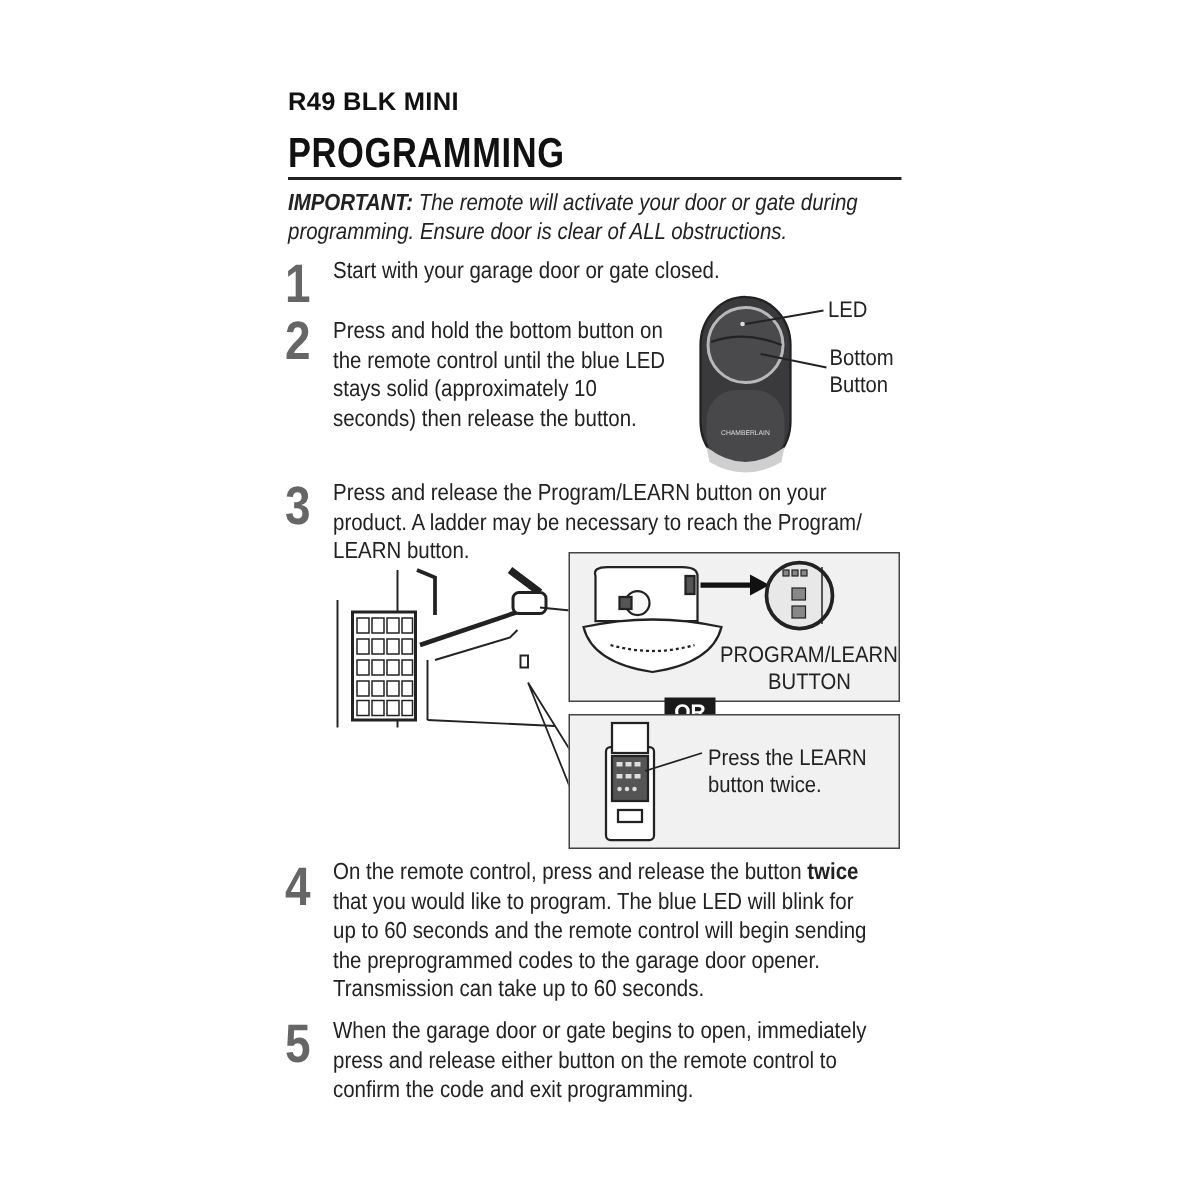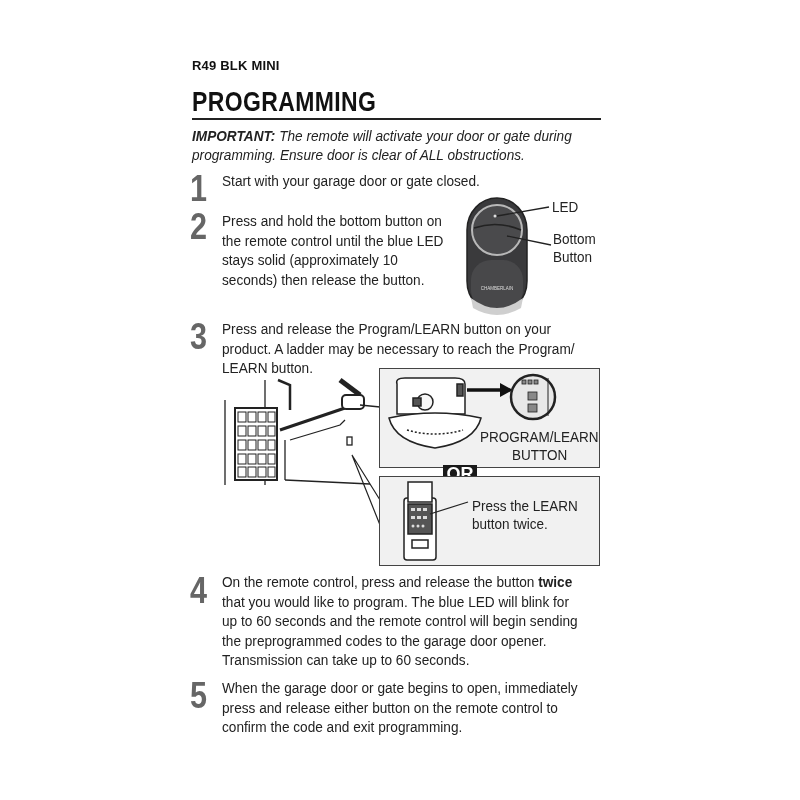--- a/index.html
+++ b/index.html
@@ -1,30 +1,30 @@
 <!DOCTYPE html>
 <html><head>
 <meta charset="utf-8">
 <style>
   html, body { margin: 0; padding: 0; background: #ffffff; }
   body { width: 800px; height: 800px; position: relative; overflow: hidden;
          font-family: "Liberation Sans", sans-serif; color: #222; }
   .abs { position: absolute; }
-  .model { left: 192px; top: 58px; font-size: 13px; font-weight: bold; color: #111; letter-spacing: 0.2px; }
+  .model { left: 192px; top: 58px; font-size: 17px; font-weight: bold; color: #111; letter-spacing: 0.2px; }
   .title { left: 192px; top: 86px; font-size: 28px; font-weight: bold; color: #111;
            transform: scaleX(0.82); transform-origin: left top; letter-spacing: 0.5px; }
   .rule { left: 192px; top: 118px; width: 409px; height: 2px; background: #222; }
   .important { left: 192px; top: 126px; width: 460px; font-size: 15.5px; font-style: italic; line-height: 19px;
                color: #222; transform: scaleX(0.88); transform-origin: left top; }
   .important b { font-weight: bold; }
   .step-num { font-size: 36px; font-weight: bold; color: #666; transform: scaleX(0.85); transform-origin: left top; }
   .step-text { font-size: 15.5px; line-height: 19.5px; color: #222; transform: scaleX(0.88); transform-origin: left top; }
   .callout { font-size: 15px; color: #222; line-height: 18px; transform: scaleX(0.9); transform-origin: left top; }
   .panel { background: #f1f1f1; border: 1.5px solid #444; }
-  .or-tag { background: #1a1a1a; color: #fff; font-weight: bold; font-size: 18px; text-align: center; }
+  .or-tag { background: #1a1a1a; color: #fff; font-weight: bold; font-size: 14px; text-align: center; }
 </style>
 </head>
 <body>
 
 <div class="abs model">R49 BLK MINI</div>
 <div class="abs title">PROGRAMMING</div>
 <div class="abs rule"></div>
 <div class="abs important">
   <b>IMPORTANT:</b><span> The remote will activate your door or gate during</span><br>
   <span>programming. Ensure door is clear of ALL obstructions.</span>

